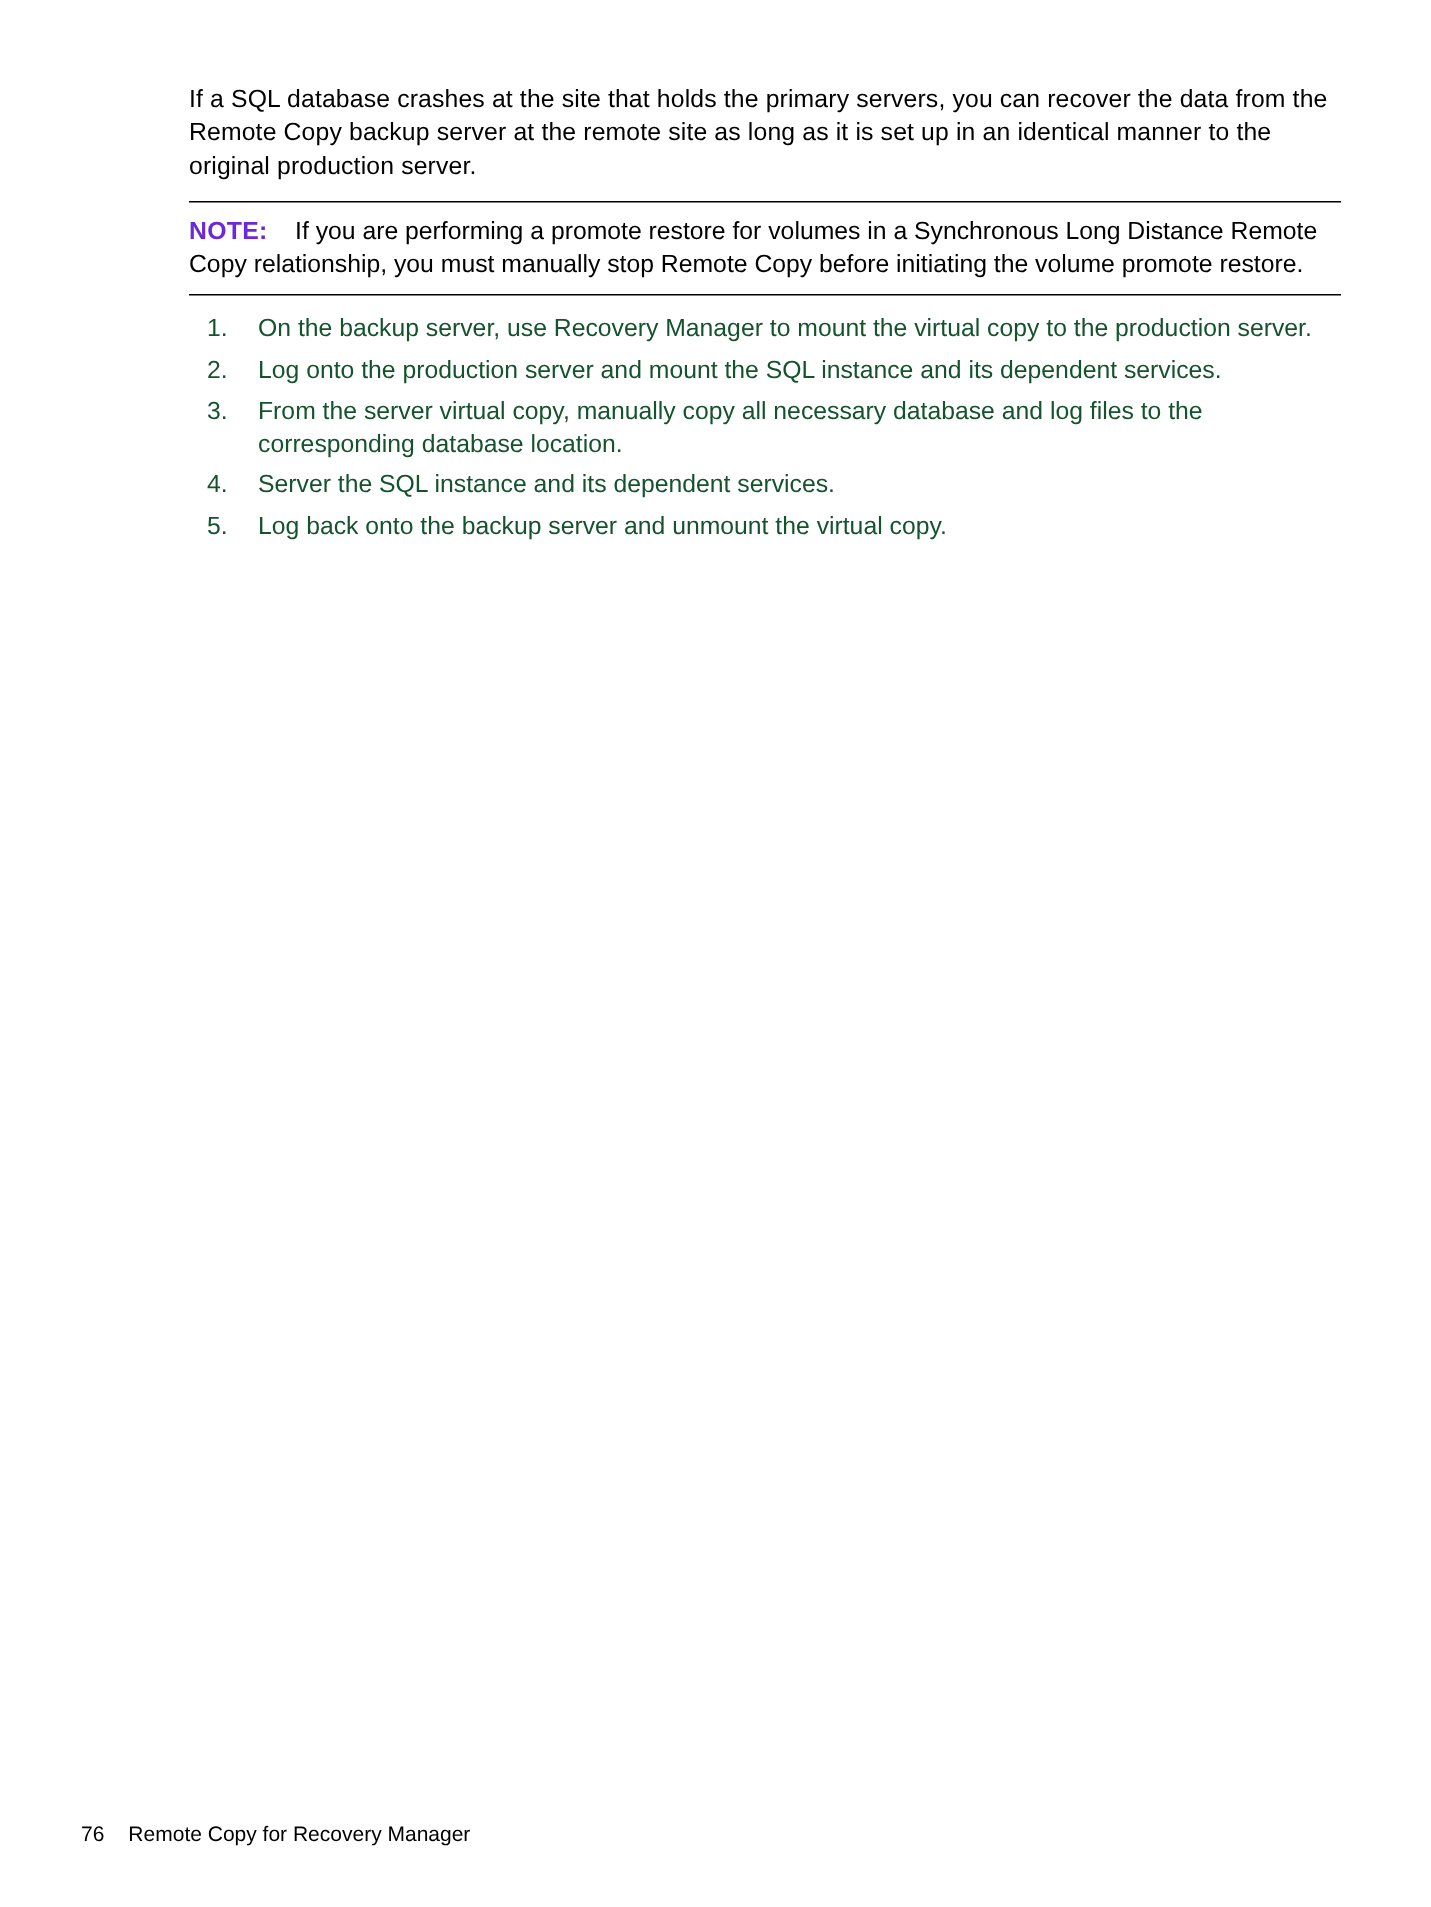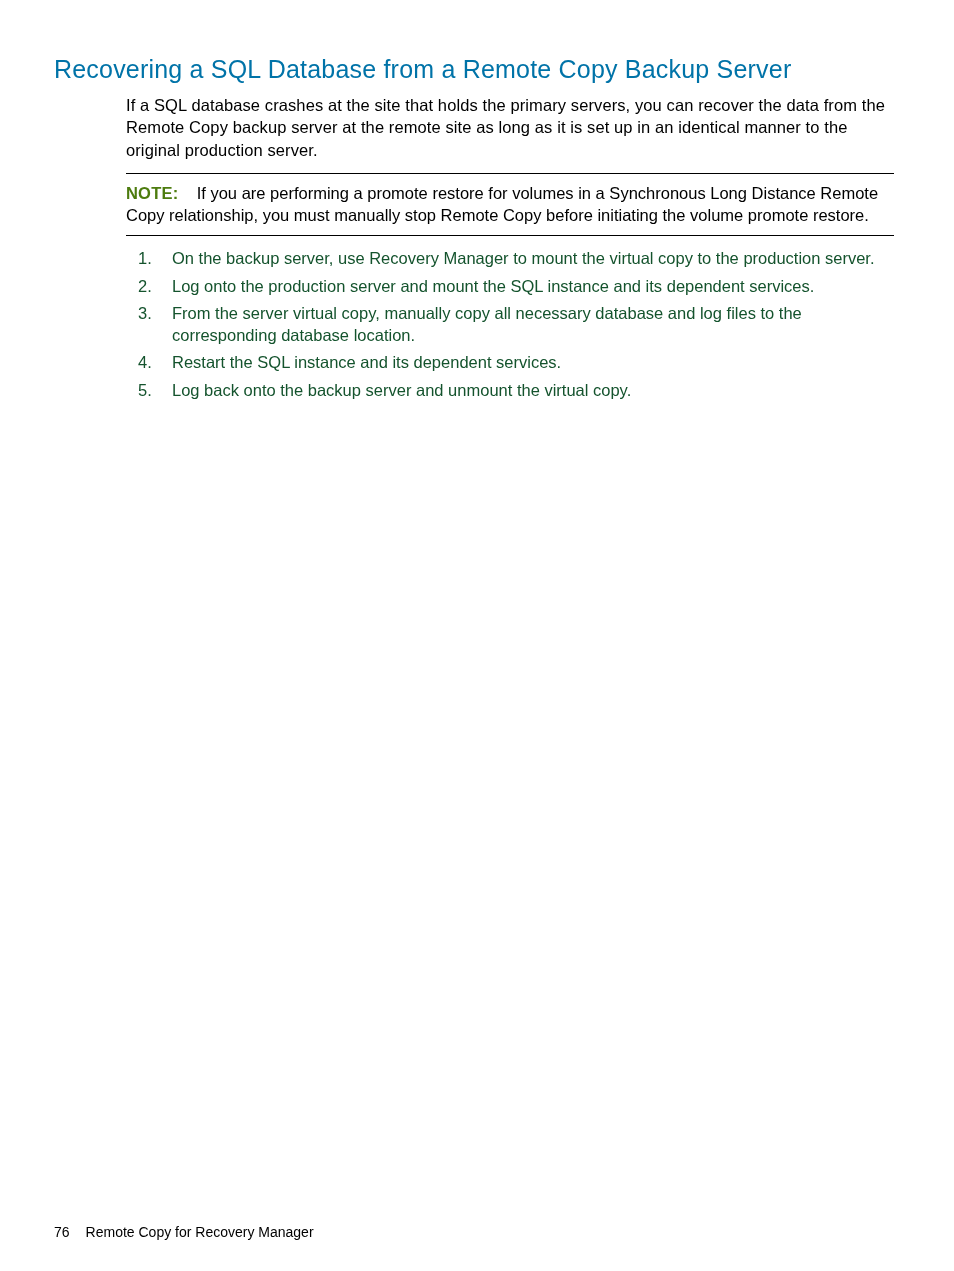--- a/index.html
+++ b/index.html
@@ -36,21 +36,21 @@
     .note-box {
       margin-left: 72px;
       border-top: 1px solid #000000;
       border-bottom: 1px solid #000000;
       padding: 8px 0 9px 0;
       margin-bottom: 11px;
     }
     .note-label {
       font-weight: bold;
       font-size: 16.5px;
-      color: #4d7c0f;
+      color: #6d28d9;
       letter-spacing: 0.2px;
     }
     .note-text {
       font-size: 16.5px;
       line-height: 1.35;
       display: inline;
       color: #000000;
     }
     .note-body {
       font-size: 16.5px;
@@ -72,47 +72,46 @@
     }
     .steps-list li::before {
       counter-increment: step;
       content: counter(step) ".";
       position: absolute;
       left: 12px;
       font-size: 16.5px;
     }
     .footer {
       position: absolute;
-      bottom: 31px;
+      bottom: 41px;
       left: 54px;
       font-size: 14px;
       color: #000000;
     }
     .page-number {
       margin-right: 16px;
     }
   </style>
 </head>
 <body>
 
 <div class="page-content">
-  <h1 class="heading">Recovering a SQL Database from a Remote Copy Backup Server</h1>
 
   <p class="intro-paragraph">If a SQL database crashes at the site that holds the primary servers, you can recover the data from the Remote Copy backup server at the remote site as long as it is set up in an identical manner to the original production server.</p>
 
   <div class="note-box">
     <div class="note-body">
       <span class="note-label">NOTE:</span>&nbsp;&nbsp;&nbsp;&nbsp;<span class="note-text">If you are performing a promote restore for volumes in a Synchronous Long Distance Remote Copy relationship, you must manually stop Remote Copy before initiating the volume promote restore.</span>
     </div>
   </div>
 
   <ol class="steps-list">
     <li>On the backup server, use Recovery Manager to mount the virtual copy to the production server.</li>
     <li>Log onto the production server and mount the SQL instance and its dependent services.</li>
     <li>From the server virtual copy, manually copy all necessary database and log files to the corresponding database location.</li>
-    <li>Restart the SQL instance and its dependent services.</li>
+    <li>Server the SQL instance and its dependent services.</li>
     <li>Log back onto the backup server and unmount the virtual copy.</li>
   </ol>
 </div>
 
 <div class="footer">
   <span class="page-number">76</span><span>Remote Copy for Recovery Manager</span>
 </div>
 
 </body></html>

